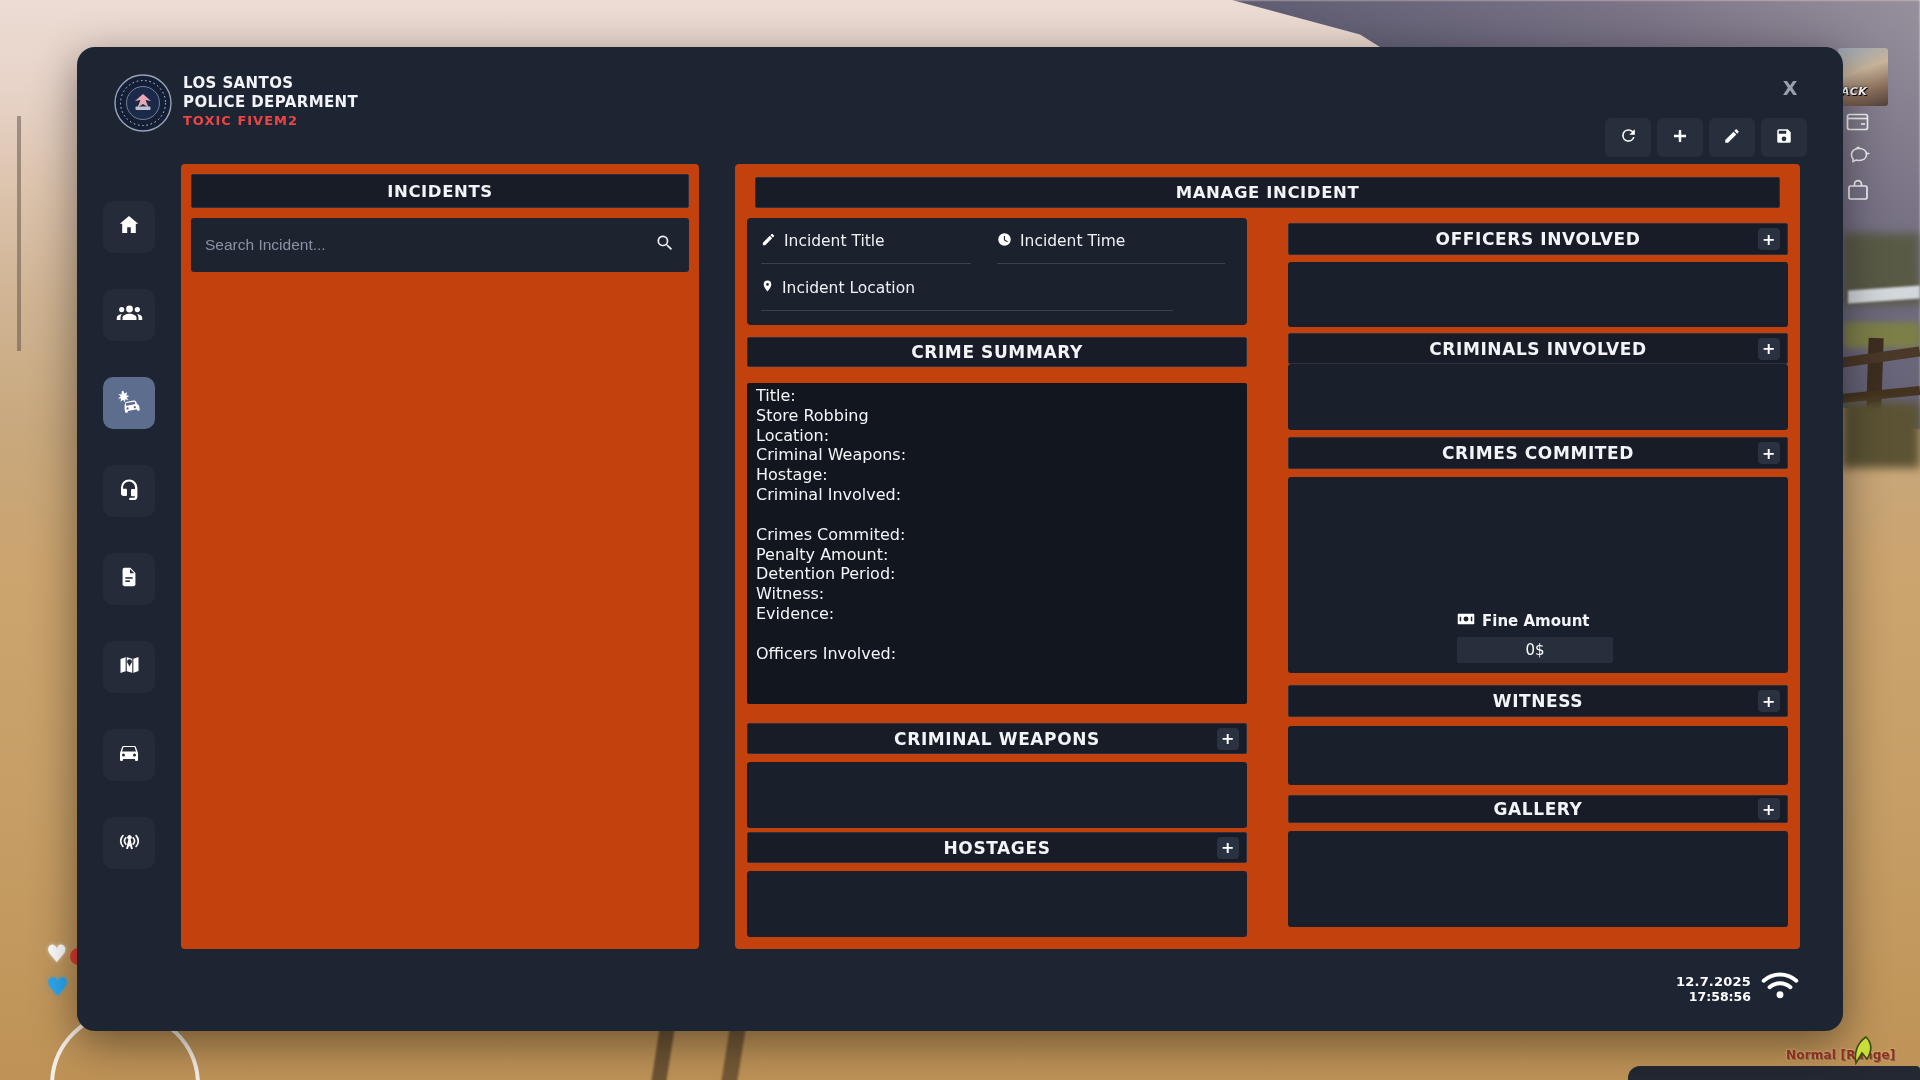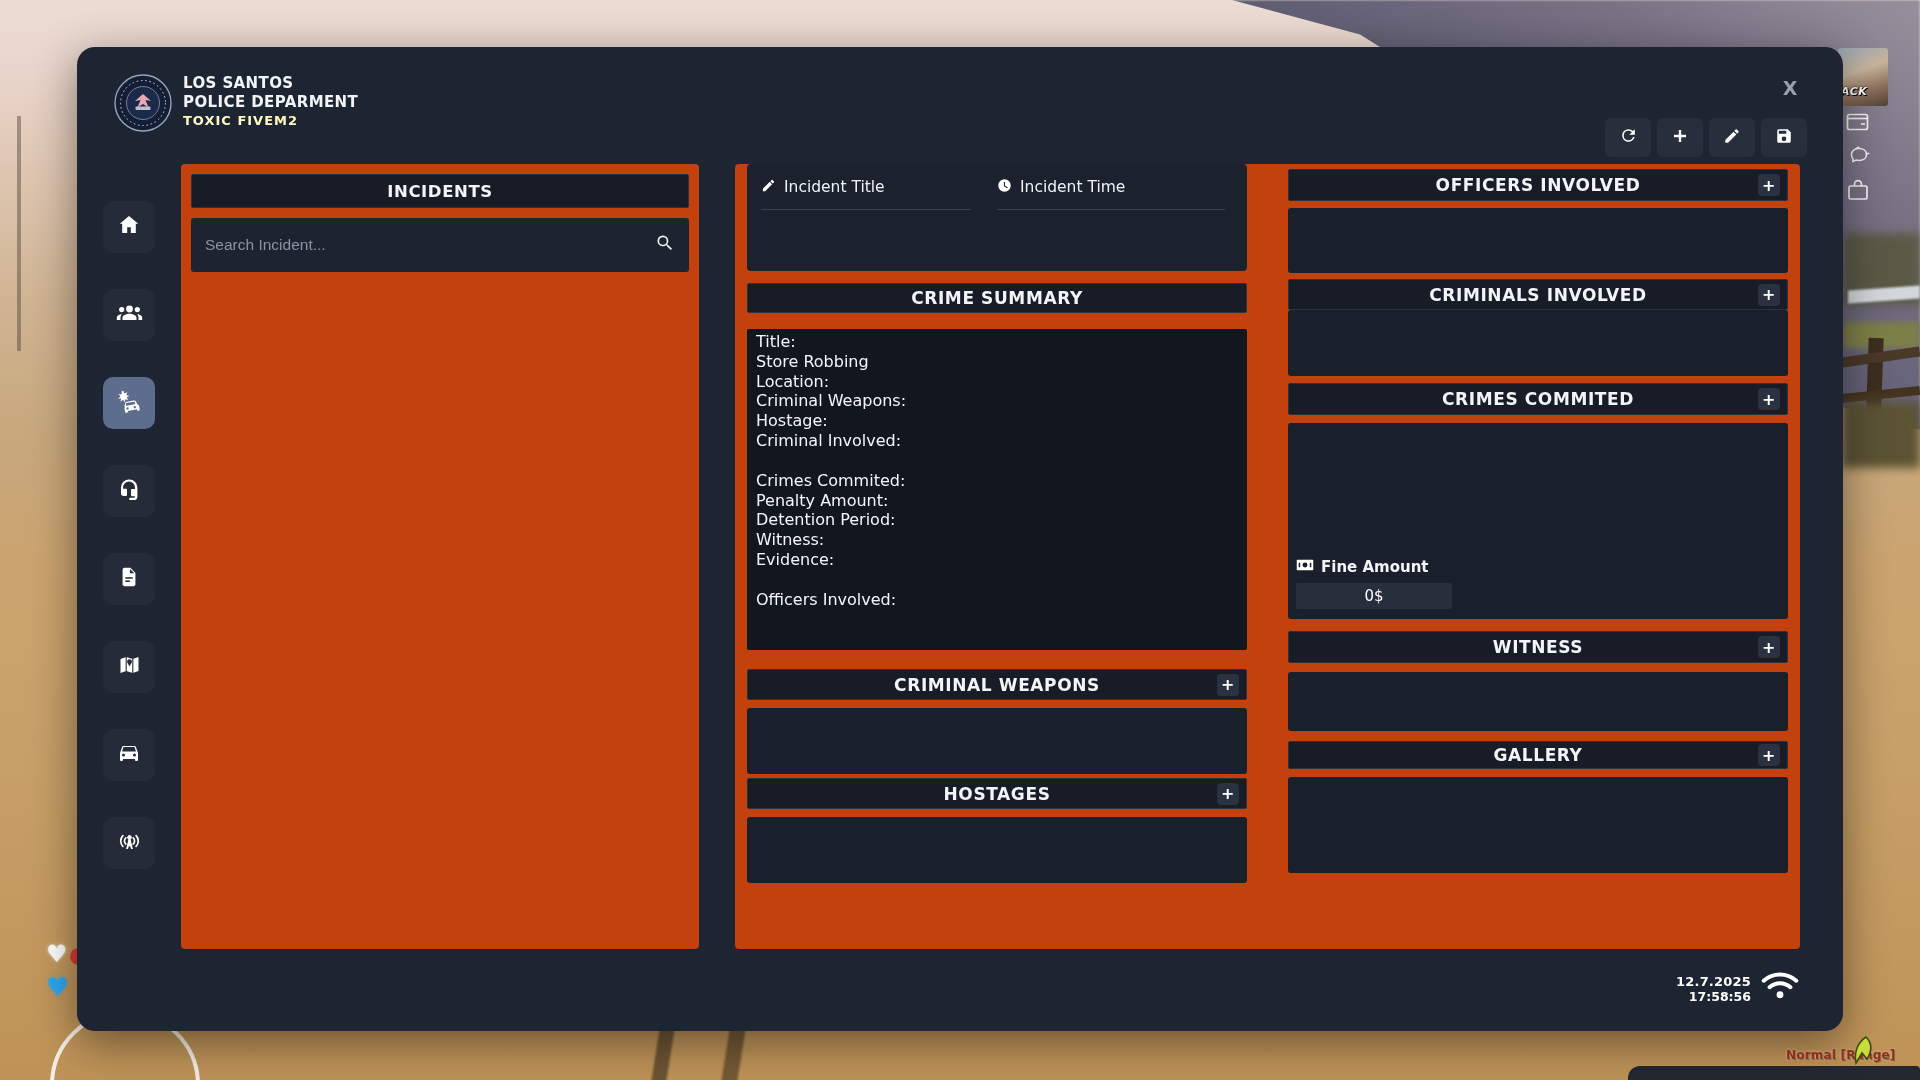--- a/index.html
+++ b/index.html
@@ -41,21 +41,21 @@
     text-shadow:0 0 3px rgba(255,225,205,.55),1px 1px 0 rgba(0,0,0,.35); letter-spacing:.2px; }
   .hud-cursor { position:absolute; left:1846px; top:1035px; z-index:21; }
 
   
   .panel { position:absolute; left:77px; top:47px; width:1766px; height:984px; background:#1e2532;
     border-radius:18px; box-shadow:0 12px 45px rgba(0,0,0,.45); z-index:10; }
 
   .logo { position:absolute; left:36px; top:26px; width:60px; height:60px; }
   .titles { position:absolute; left:106px; top:27px; color:#f2f4f8; }
   .titles .t1 { font-size:15px; font-weight:bold; letter-spacing:.4px; line-height:19px; }
-  .titles .t2 { font-size:13px; font-weight:bold; letter-spacing:1px; color:#fef9c3; margin-top:1px; }
+  .titles .t2 { font-size:13px; font-weight:bold; letter-spacing:1px; color:#ef4444; margin-top:1px; }
 
   .close-btn { position:absolute; left:1698px; top:26px; width:30px; height:30px; display:flex; align-items:center; justify-content:center;
     color:#99a0ac; font-size:19px; font-weight:600; cursor:pointer; }
 
   .toolbar { position:absolute; left:1528px; top:71px; display:flex; gap:6px; }
   .tb-btn { width:46px; height:39px; background:#272e3c; border-radius:6px; display:flex; align-items:center; justify-content:center; cursor:pointer; }
 
   .sidebar { position:absolute; left:26px; top:154px; display:flex; flex-direction:column; gap:36px; }
   .side-btn { width:52px; height:52px; background:#252b38; border-radius:10px; display:flex; align-items:center; justify-content:center; cursor:pointer; }
   .side-btn.active { background:#5d6d8d; }
@@ -100,21 +100,21 @@
   .of-box { height:65px; margin-bottom:6px; }
   .cr-h { height:31px; }
   .cr-box { height:66px; margin-bottom:7px; }
   .cc-h { height:32px; margin-bottom:8px; }
   .cc-box { height:196px; margin-bottom:12px; display:flex; flex-direction:column; justify-content:flex-end; }
   .wt-h { height:32px; margin-bottom:9px; }
   .wt-box { height:59px; margin-bottom:10px; }
   .ga-h { height:28px; margin-bottom:8px; }
   .ga-box { height:96px; }
 
-  .fine-row { display:flex; padding:0 0 10px 8px; gap:28px; }
+  .fine-row { display:flex; padding:0 0 10px 8px; gap:28px;justify-content:center; }
   .fs-group { width:170px; display:flex; flex-direction:column; }
   .fs-label { display:flex; align-items:center; gap:7px; font-size:15px; font-weight:600; color:#f2f4f8; margin-bottom:7px; }
   .fs-input { width:156px; height:26px; background:#272e3c; border:none; outline:none; color:#fff; text-align:center;
     font-size:15px; border-radius:2px; font-family:"DejaVu Sans","Liberation Sans",sans-serif; }
 
   .status { position:absolute; right:43px; top:922px; display:flex; align-items:flex-end; gap:9px; }
   .d-col { text-align:right; color:#fff; }
   .d-date { font-size:13px; font-weight:bold; letter-spacing:.2px; }
   .d-time { font-size:12.5px; font-weight:600; }
 </style>
@@ -297,20 +297,23 @@
       </div>
       <div class="search-bar">
         <input type="text" placeholder="Search Incident..." style="">
         <span><svg width="20" height="20" viewBox="0 0 24 24">
               <path fill="#eef1f6" d="M15.5 14h-.79l-.28-.27a6.5 6.5 0 1 0-.7.7l.27.28v.79l5 4.99L20.49 19l-4.99-5zm-6 0A4.5 4.5 0 1 1 14 9.5 4.5 4.5 0 0 1 9.5 14z"></path>
             </svg></span>
       </div>
     </div>
 
     <div class="inner-panel manage-panel">
+      <div class="sec-h manage-header">
+        <span>MANAGE INCIDENT</span>
+      </div>
 
       <div class="cols">
 
         <div class="col">
           <div class="fields-card">
             <div class="fields-row">
               <div class="f-half">
                 <div class="field-label">
                   <span><svg width="15" height="15" viewBox="0 0 24 24">
                         <path fill="#fff" d="M3 17.25V21h3.75L17.8 9.94l-3.75-3.75L3 17.25zM20.7 7.04a1 1 0 0 0 0-1.41l-2.34-2.34a1 1 0 0 0-1.41 0l-1.83 1.83 3.75 3.75 1.83-1.83z"></path>
@@ -322,20 +325,29 @@
               <div class="f-half">
                 <div class="field-label">
                   <span><svg width="15" height="15" viewBox="0 0 24 24">
                         <path fill="#fff" d="M12 2a10 10 0 1 0 10 10A10 10 0 0 0 12 2zm4.4 14.4L11 13.2V6.5h1.8v5.7l4.5 2.7z"></path>
                       </svg></span>
                   <span>Incident Time</span>
                 </div>
                 <div class="f-underline" style="margin-right:8px;"></div>
               </div>
             </div>
+            <div class="row2">
+              <div class="field-label">
+                <span><svg width="13" height="16" viewBox="0 0 24 24">
+                      <path fill="#fff" d="M12 2a7 7 0 0 0-7 7c0 5.25 7 13 7 13s7-7.75 7-13a7 7 0 0 0-7-7zm0 9.5A2.5 2.5 0 1 1 14.5 9 2.5 2.5 0 0 1 12 11.5z"></path>
+                    </svg></span>
+                <span>Incident Location</span>
+              </div>
+              <div class="f-underline" style="margin-right:60px;"></div>
+            </div>
           </div>
 
           <div class="sec-h sum-h">
             <span>CRIME SUMMARY</span>
           </div>
           <textarea class="crime-text" spellcheck="false" style="">Title:
 Store Robbing
 Location:
 Criminal Weapons:
 Hostage:

